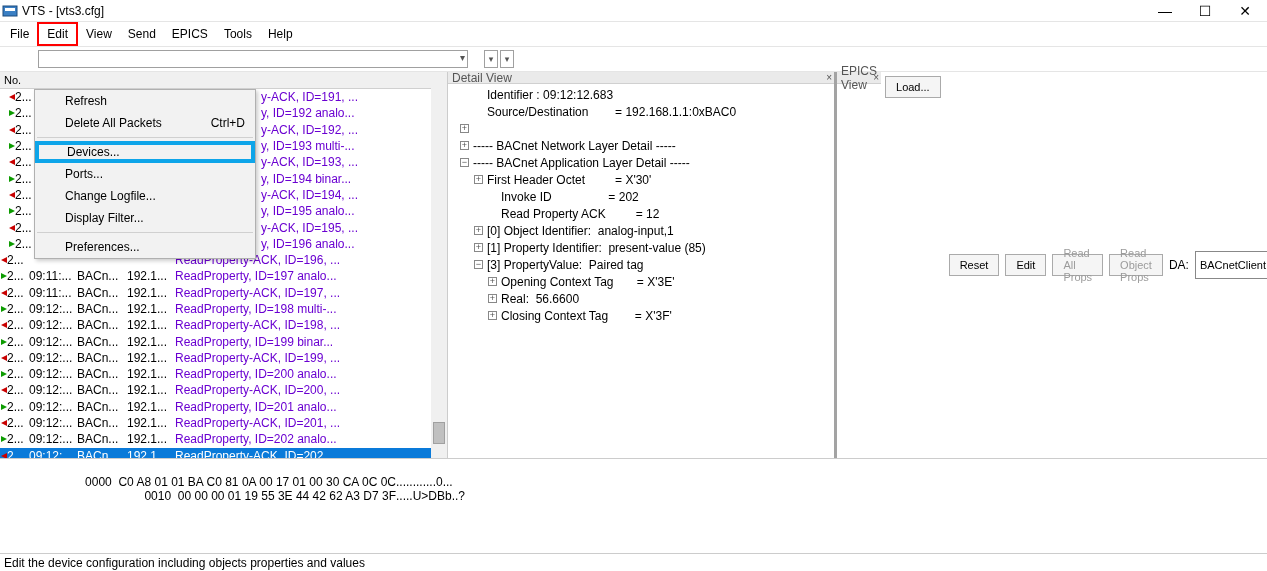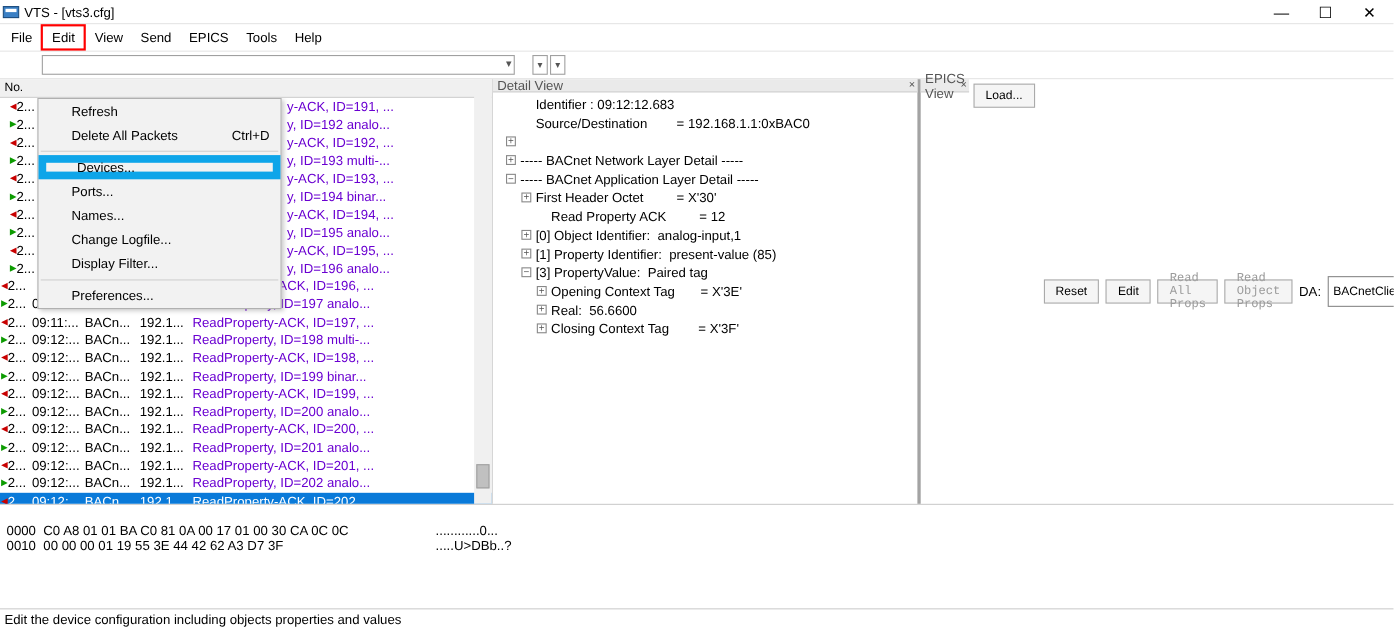--- a/index.html
+++ b/index.html
@@ -42,42 +42,42 @@
   top: 0px;
   width: 222px;
   background: #f2f2f2;
   border: 1px solid #b0b0b0;
   z-index: 100;
   box-shadow: 2px 2px 4px rgba(0,0,0,.2);
 }
 .edit-menu-dropdown .mi { height: 22px; display:flex; align-items:center; padding: 0 30px; position:relative; cursor:pointer; font-size:12px; }
 .edit-menu-dropdown .mi .shortcut { position:absolute; right:10px; }
 .edit-menu-dropdown .sep { height:1px; background:#d0d0d0; margin:3px 2px; }
-.edit-menu-dropdown .mi.hl { border:7px solid #0ea5e9; padding:0 28px; }
+.edit-menu-dropdown .mi.hl { border:4px solid #0ea5e9; padding:0 28px; }
 
 .detail-panel { flex:1 0 388px; display:flex; flex-direction:column; border-right:3px solid #a3a3a3; }
 .panel-title { height:12px; background:#eaeaea; border-bottom:1px solid #d0d0d0; font-size:9px; padding:0 4px; color:#555; display:flex; align-items:center; position:relative;}
 .panel-title .x { position:absolute; right:2px; top:0; font-size:10px; cursor:pointer;}
 .detail-body { flex:1; padding: 2px 6px; font-size:12px; overflow:hidden; }
 .detail-line { height:17px; display:flex; align-items:center; white-space:pre; }
 .tree-btn { width:9px; height:9px; border:1px solid #888; display:inline-flex; align-items:center; justify-content:center; font-size:9px; line-height:7px; margin-right:4px; color:#555; background:#fff; cursor:pointer;}
 
 .epics-panel { width:430px; display:flex; flex-direction:row; }
 .epics-bar1 { padding:4px; display:flex; }
 .btn { height:22px; border:1px solid #aaa; background:#f5f5f5; display:flex; align-items:center; justify-content:center; padding:0 10px; cursor:pointer; font-size:11px; }
-.btn.disabled { color:#9b9b9b;font-family:Liberation Mono, monospace; }
+.btn.disabled { color:#9b9b9b; }
 .epics-bar2 { padding: 2px 4px; display:flex; gap:6px; align-items:center; }
 .epics-select { flex:0 0 90px; height:28px; border:1px solid #888; background:#fff; display:flex; align-items:center; padding:0 4px; font-size:11px; position:relative;}
 .epics-select::after { content:"▾"; position:absolute; right:3px; font-size:10px;}
 .epics-tree { flex:1; border-top:1px solid #e5e5e5; padding:4px 6px; font-size:11px; }
 .epics-row { display:flex; align-items:center; height:16px; }
 .red-bullet { width:8px; height:8px; background:#d00000; margin-right:4px; }
 
 .hex-area { height: 90px; border-top:1px solid #ccc; padding: 2px 6px; font-family: "Courier New", monospace; font-size:12px; white-space:pre; display:flex; }
-.hex-left { width: 390px; }
+.hex-left { width: 390px; text-align: right; }
 .hex-right { }
 
 .status { position:absolute; bottom:0; left:0; right:0; height:18px; border-top:1px solid #ccc; padding:0 4px; font-size:12px; display:flex; align-items:center; background:#fff;}
 </style>
 </head>
 <body>
 
 <div class="titlebar">
   <div class="appicon">
     <svg width="16" height="16">
@@ -120,21 +120,20 @@
 
       <div class="edit-menu-dropdown">
         <div class="mi">Refresh</div>
         <div class="mi">
           <span>Delete All Packets</span>
           <span class="shortcut">Ctrl+D</span>
         </div>
         <div class="sep"></div>
         <div class="mi hl">Devices...</div>
         <div class="mi">Ports...</div>
-        <div class="mi">Names...</div>
         <div class="mi">Change Logfile...</div>
         <div class="mi">Display Filter...</div>
         <div class="sep"></div>
         <div class="mi">Preferences...</div>
       </div>
 
     <div class="pkt-row tail">
           <span class="arrow-red"></span>
           <span style="width: 246px; display: inline-block;">2...</span>
           <span class="txt">y-ACK, ID=191, ...</span>
@@ -299,20 +298,21 @@
       <span>Detail View</span>
       <span class="x">×</span>
     </div>
     <div class="detail-body" id="detail-body">
         <div class="detail-line" style="padding-left: 20px;"><span style="display: inline-block; width: 13px;"></span><span>Identifier : 09:12:12.683</span></div>
         <div class="detail-line" style="padding-left: 20px;"><span style="display: inline-block; width: 13px;"></span><span>Source/Destination        = 192.168.1.1:0xBAC0</span></div>
         <div class="detail-line" style="padding-left: 6px;"><span class="tree-btn">+</span></div>
         <div class="detail-line" style="padding-left: 6px;"><span class="tree-btn">+</span><span>----- BACnet Network Layer Detail -----</span></div>
         <div class="detail-line" style="padding-left: 6px;"><span class="tree-btn">−</span><span>----- BACnet Application Layer Detail -----</span></div>
         <div class="detail-line" style="padding-left: 20px;"><span class="tree-btn">+</span><span>First Header Octet         = X'30'</span></div>
+        <div class="detail-line" style="padding-left: 34px;"><span style="display: inline-block; width: 13px;"></span><span>Invoke ID                 = 202</span></div>
         <div class="detail-line" style="padding-left: 34px;"><span style="display: inline-block; width: 13px;"></span><span>Read Property ACK         = 12</span></div>
         <div class="detail-line" style="padding-left: 20px;"><span class="tree-btn">+</span><span>[0] Object Identifier:  analog-input,1</span></div>
         <div class="detail-line" style="padding-left: 20px;"><span class="tree-btn">+</span><span>[1] Property Identifier:  present-value (85)</span></div>
         <div class="detail-line" style="padding-left: 20px;"><span class="tree-btn">−</span><span>[3] PropertyValue:  Paired tag</span></div>
         <div class="detail-line" style="padding-left: 34px;"><span class="tree-btn">+</span><span>Opening Context Tag       = X'3E'</span></div>
         <div class="detail-line" style="padding-left: 34px;"><span class="tree-btn">+</span><span>Real:  56.6600</span></div>
         <div class="detail-line" style="padding-left: 34px;"><span class="tree-btn">+</span><span>Closing Context Tag        = X'3F'</span></div>
       </div>
   </div>
 

